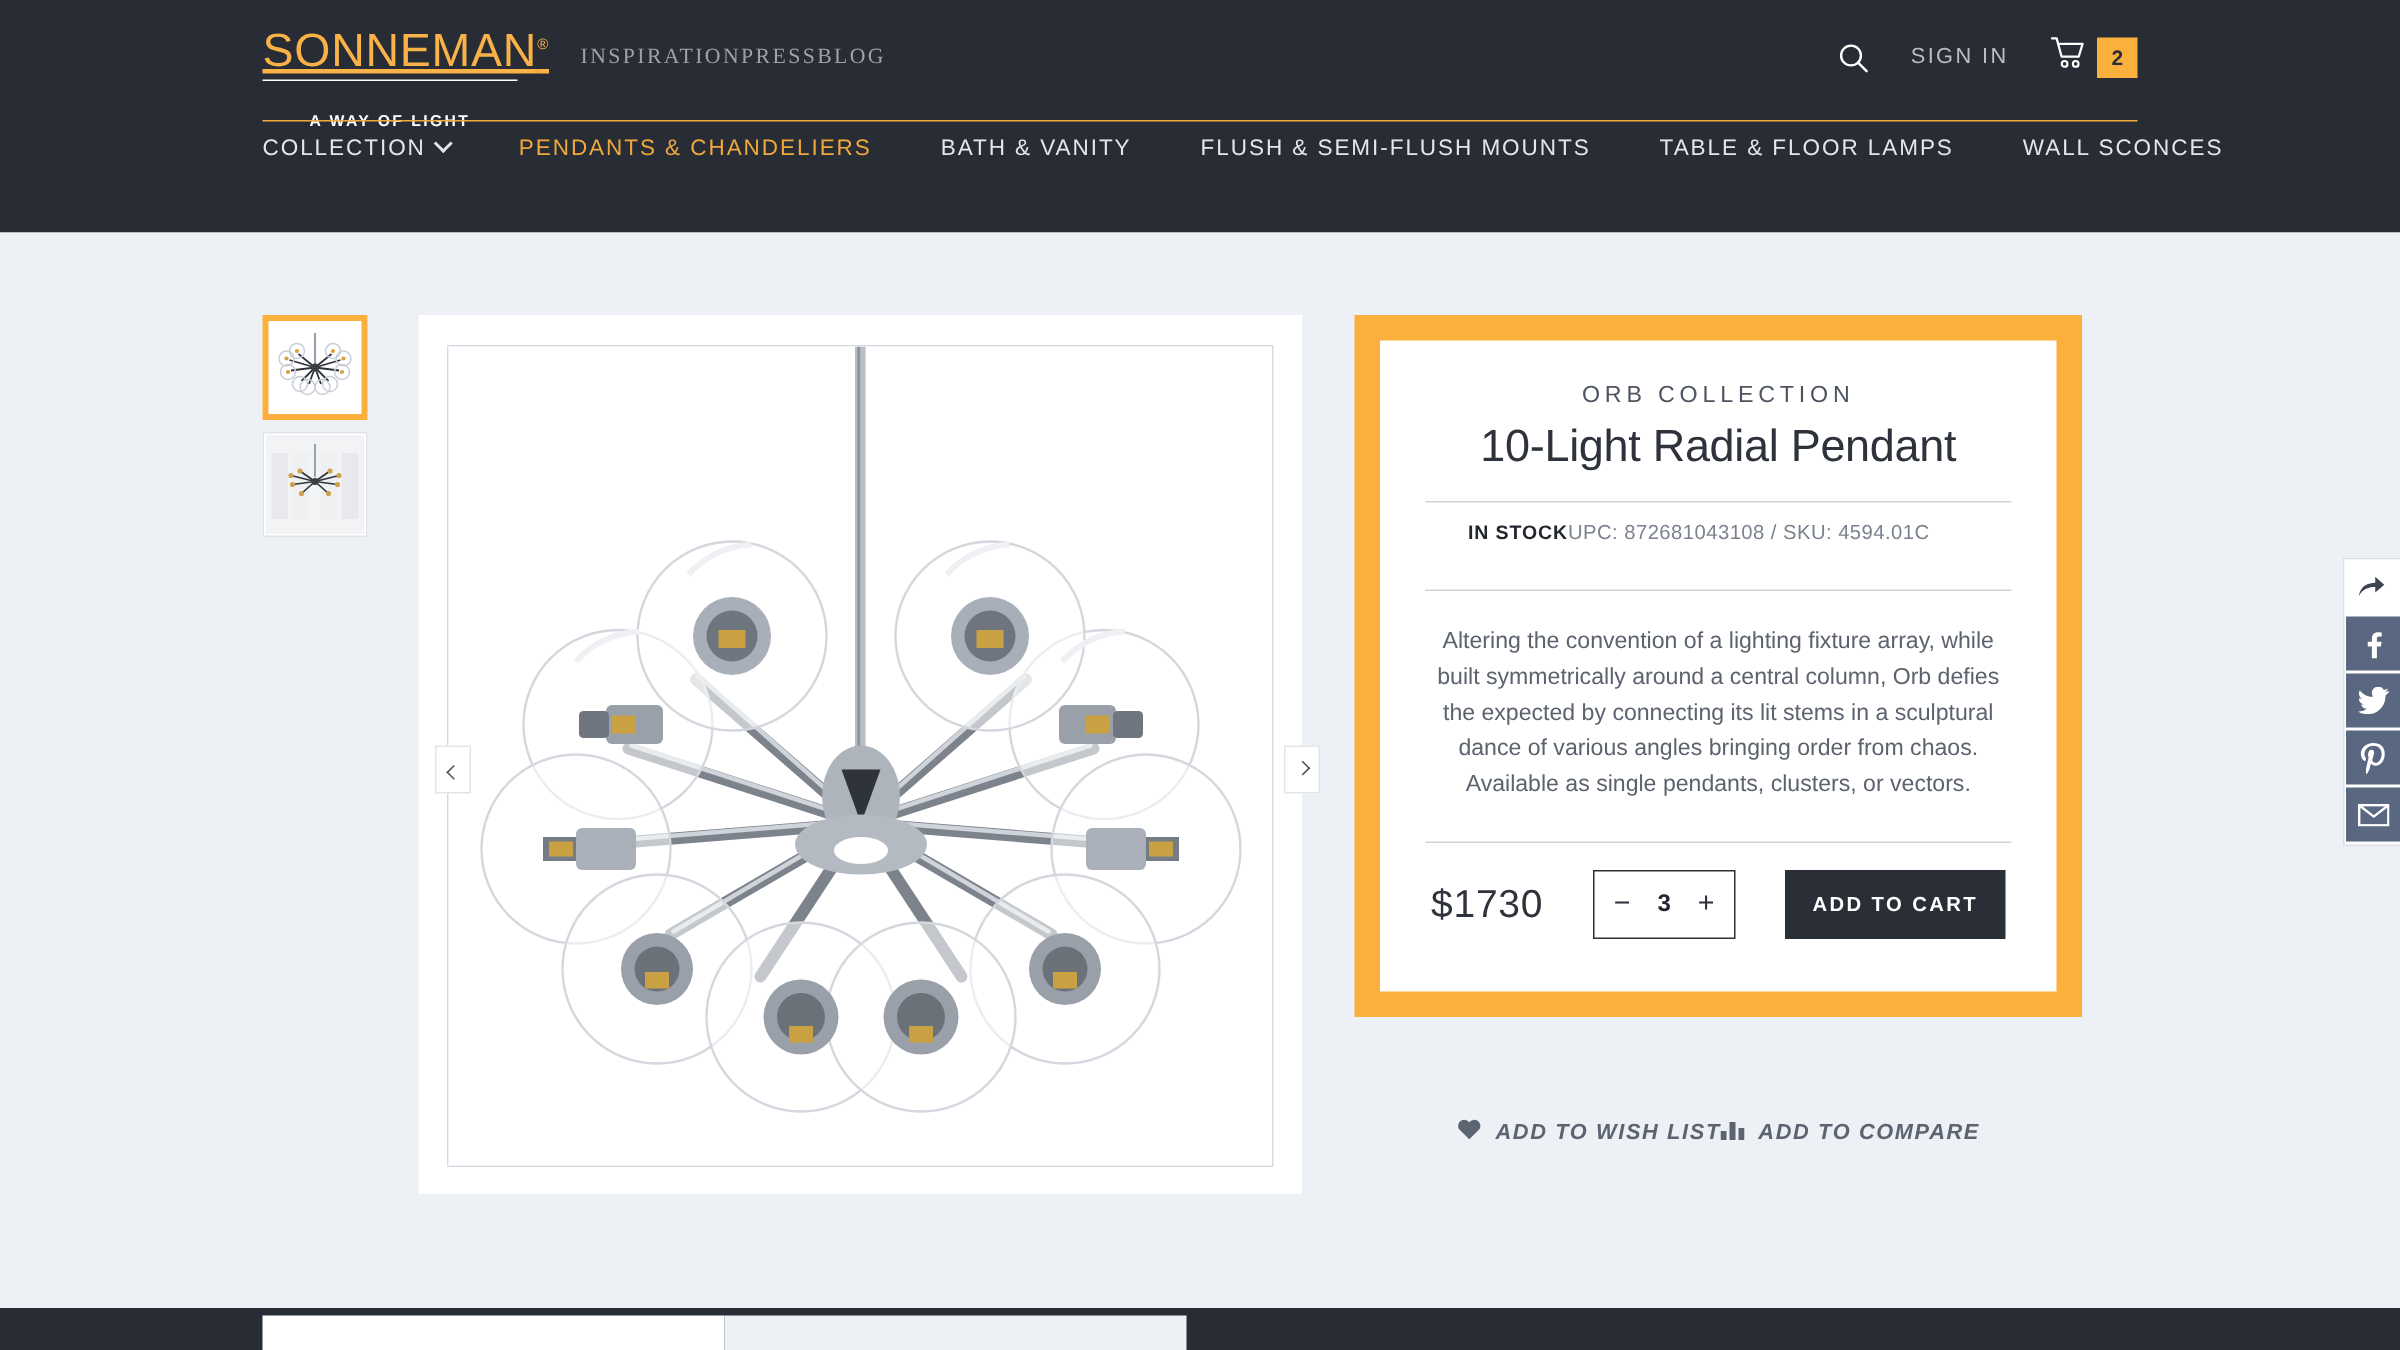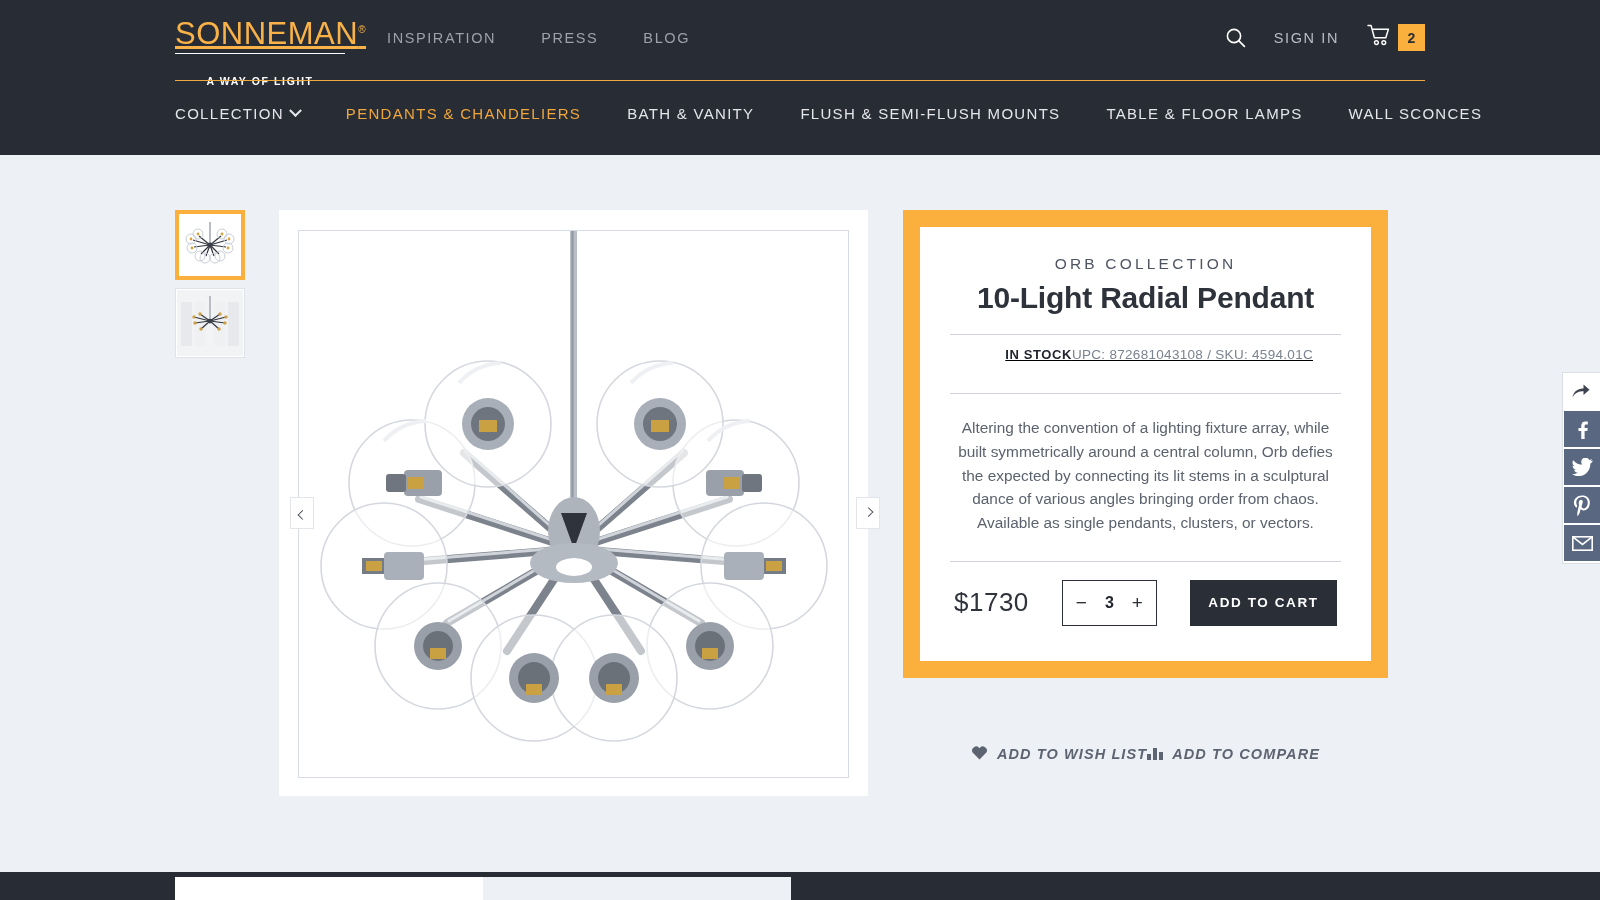--- a/index.html
+++ b/index.html
@@ -38,21 +38,21 @@
     margin-top: 4px;
     font-size: 10.5px; letter-spacing: 1.6px;
     color: #ffffff; font-weight: 700;
     text-align: center;
     border-top: 1px solid #ffffff;
     padding-top: 21px;
     width: 170px;
   }
   .top-links {
     position: absolute; left: 212px; top: 30px;
-    display: flex; gap: 45px;
+    display: flex;  font-family: Liberation Serif, serif;
   }
   .top-link {
     color: #9ca1aa; font-size: 14.5px;
     letter-spacing: 1.6px; text-decoration: none;
     cursor: pointer;
   }
   .header-right {
     position: absolute; right: 0; top: 24px;
     display: flex; align-items: center; gap: 28px;
   }
@@ -67,21 +67,21 @@
     font-size: 14px; font-weight: 700;
     width: 27px; height: 27px;
     display: flex; align-items: center; justify-content: center;
     margin-left: 6px;
   }
   .nav-divider {
     position: absolute; left: 0; top: 80px;
     width: 1250px; height: 1px; background: #f0ab3e;
   }
   .mainnav {
-    position: absolute; left: 0; top: 105px;
+    position: absolute; left: 0; top: 90px;
     display: flex; align-items: center; gap: 0;
   }
   .nav-item {
     color: #e4e6ea; font-size: 15px; letter-spacing: 1.3px;
     cursor: pointer; margin-right: 46px;
     display: flex; align-items: center; white-space: nowrap;
   }
   .nav-item.active { color: #f0a73c; }
   .nav-item:last-child { margin-right: 0; }
   .chev-down {
@@ -156,28 +156,27 @@
     background: #fff;
     padding: 28px 30px 0 30px;
     display: flex; flex-direction: column;
   }
   .collection-line {
     text-align: center; color: #4e5561;
     font-size: 15.5px; letter-spacing: 3.2px;
   }
   .prod-title {
     text-align: center; color: #2d323b;
-    font-size: 30px; font-weight: 700;
+    font-size: 30px; font-weight: 400;
     margin-top: 8px; letter-spacing: -0.2px;
   }
   .rule { height: 1px; background: #cfd4dc; margin: 19px 0 0 0; }
   .stock-row {
-    display: flex; align-items: center; justify-content: flex-end;
+    display: flex; align-items: center; justify-content: center;
     padding: 12px 2px 12px 2px;
-    text-decoration: underline;
   }
   .in-stock {
     color: #22262e; font-size: 13px; font-weight: 700; letter-spacing: 0.6px;
   }
   .upc-sku {
     color: #7b838f; font-size: 13.5px; letter-spacing: 0.3px;
     margin-right: 26px;
   }
   .desc {
     text-align: center; color: #5c636e;

